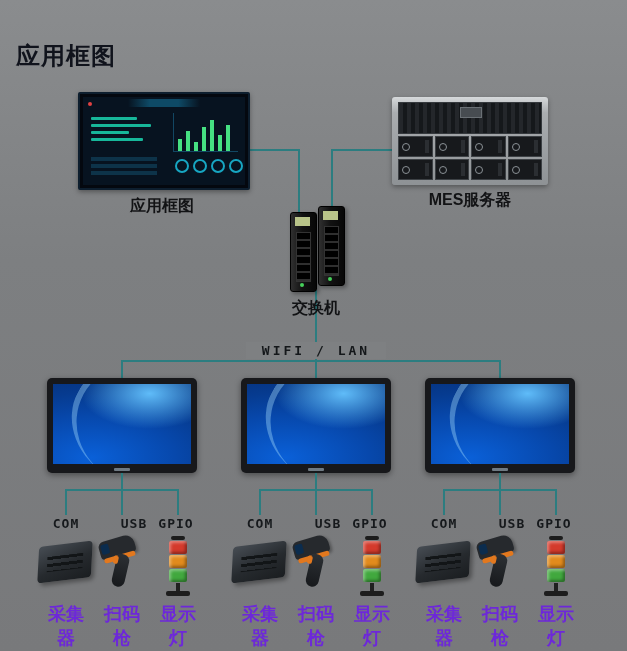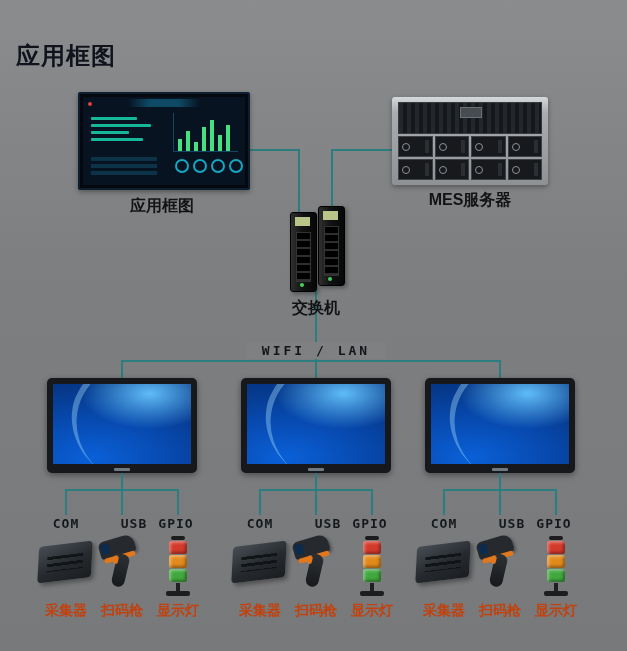--- a/index.html
+++ b/index.html
@@ -93,21 +93,21 @@
   .tower{position:absolute;left:15px;top:2px;width:30px;height:60px;}
   .tower-cap{position:absolute;left:8px;top:0;width:14px;height:4px;background:#1c1c1c;border-radius:2px;}
   .seg{position:absolute;left:6px;width:18px;height:13px;border-radius:2px;
     box-shadow:inset 2px 2px 3px rgba(255,255,255,.35), inset -2px -2px 3px rgba(0,0,0,.35);}
   .seg.red{top:5px;background:#d43a2c;}
   .seg.orange{top:19px;background:#e28b1d;}
   .seg.green{top:33px;background:#41a83e;}
   .tower-pole{position:absolute;left:13px;top:47px;width:4px;height:8px;background:#202020;}
   .tower-base{position:absolute;left:3px;top:55px;width:24px;height:5px;background:#1d1d1d;border-radius:2px;}
   .dev-label{position:absolute;top:224px;width:52px;text-align:center;
-    color:#c2410c;font-size:14px;font-weight:600;}
+    color:#6d28d9;font-size:18px;font-weight:600;}
   .port-com{left:15px;top:138px;width:48px;}
   .port-usb{left:83px;top:138px;width:48px;}
   .port-gpio{left:125px;top:138px;width:48px;}
 </style>
 </head>
 <body>
 
 <div class="page-title">应用框图</div>
 
 <div class="line" style="left:248px;top:149px;width:52px;height:2px;"></div>

